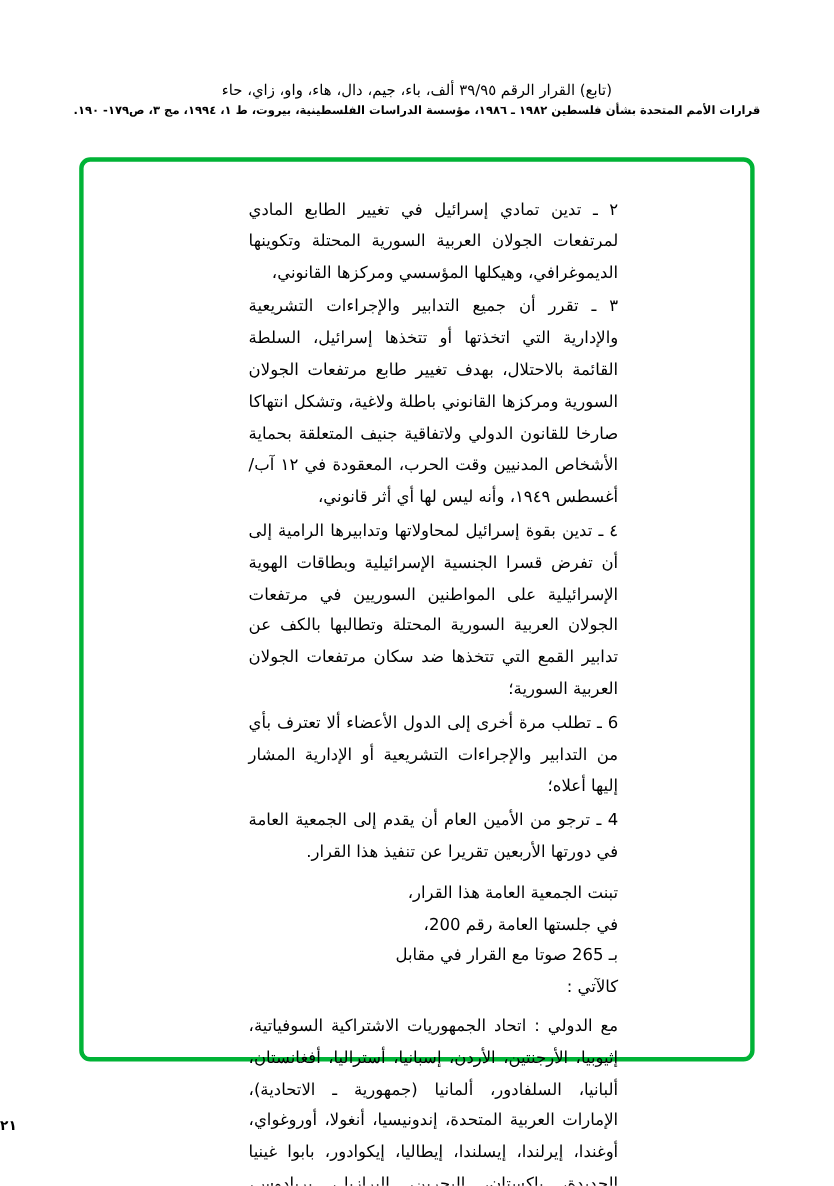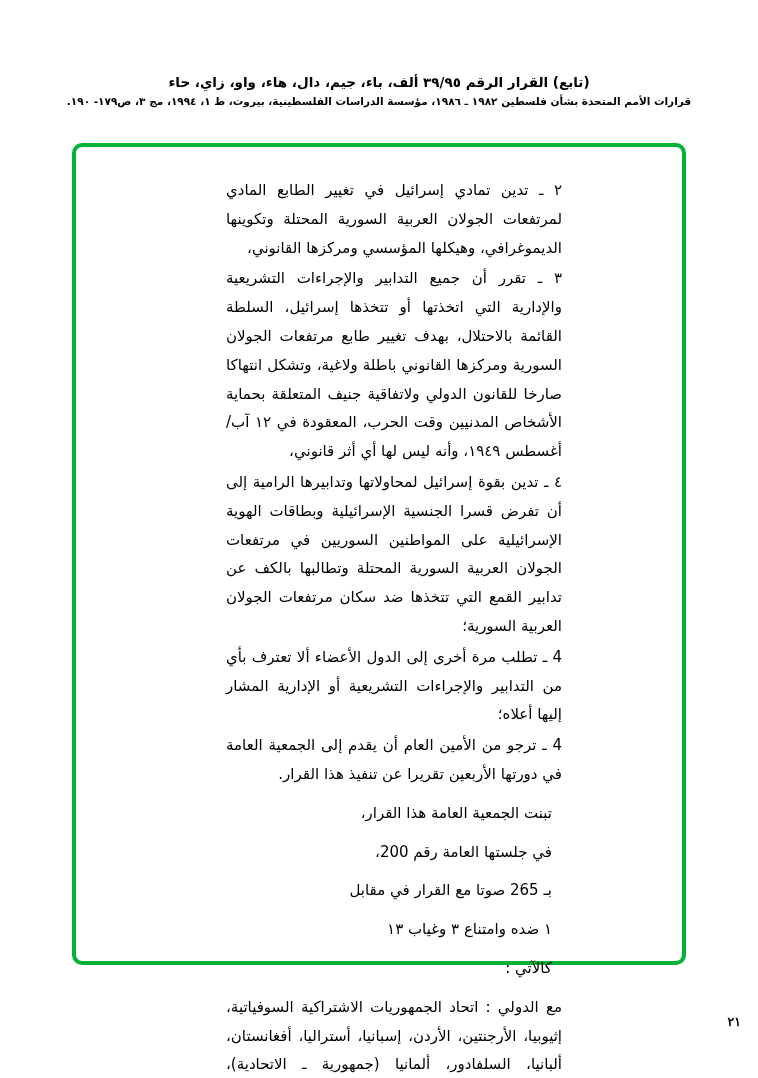--- a/index.html
+++ b/index.html
@@ -19,21 +19,21 @@
     position: absolute;
     inset: 0;
     padding: 0;
   }
   .header {
     text-align: center;
     margin-top: 72px;
   }
   .header-title {
     font-size: 13.5px;
-    font-weight: bold;
+    font-weight: normal;
     line-height: 1.5;
     letter-spacing: 0;
   }
   .header-sub {
     font-size: 10.5px;
     font-weight: bold;
     margin-top: 2px;
     line-height: 1.5;
   }
   .frame {
@@ -60,68 +60,66 @@
     margin: 0 0 2px 0;
     text-indent: 0;
   }
   .para.justify {
     text-align: justify;
   }
   .block-plain {
     margin-top: 8px;
   }
   .block-plain .line {
-    margin: 10px;
+    margin: 0;
     line-height: 1.92;
     text-align: left;
   }
   .center-line {
     text-align: center;
   }
   .countries {
     margin-top: 6px;
     text-align: justify;
     text-align-last: right;
   }
   .page-number {
     position: absolute;
     bottom: 48px;
     left: 0;
-    right: 17px;
-    text-align: right;
+    right: 4px;
+    text-align: left;
     font-size: 12.5px;
     font-weight: bold;
-    font-family: Liberation Serif, serif;
   }
 </style>
 </head>
 <body>
 
 <div class="page">
 
   <div class="header">
     <div class="header-title">(تابع) القرار الرقم ٣٩/٩٥ ألف، باء، جيم، دال، هاء، واو، زاي، حاء</div>
     <div class="header-sub">قرارات الأمم المتحدة بشأن فلسطين ١٩٨٢ ـ ١٩٨٦، مؤسسة الدراسات الفلسطينية، بيروت، ط ١، ١٩٩٤، مج ٣، ص١٧٩- ١٩٠.</div>
   </div>
 
   <div class="frame"></div>
 
   <div class="content">
 
     <p class="para justify">٢ ـ تدين تمادي إسرائيل في تغيير الطابع المادي لمرتفعات الجولان العربية السورية المحتلة وتكوينها الديموغرافي، وهيكلها المؤسسي ومركزها القانوني،</p>
     <p class="para justify">٣ ـ تقرر أن جميع التدابير والإجراءات التشريعية والإدارية التي اتخذتها أو تتخذها إسرائيل، السلطة القائمة بالاحتلال، بهدف تغيير طابع مرتفعات الجولان السورية ومركزها القانوني باطلة ولاغية، وتشكل انتهاكا صارخا للقانون الدولي ولاتفاقية جنيف المتعلقة بحماية الأشخاص المدنيين وقت الحرب، المعقودة في ١٢ آب/ أغسطس ١٩٤٩، وأنه ليس لها أي أثر قانوني،</p>
     <p class="para justify">٤ ـ تدين بقوة إسرائيل لمحاولاتها وتدابيرها الرامية إلى أن تفرض قسرا الجنسية الإسرائيلية وبطاقات الهوية الإسرائيلية على المواطنين السوريين في مرتفعات الجولان العربية السورية المحتلة وتطالبها بالكف عن تدابير القمع التي تتخذها ضد سكان مرتفعات الجولان العربية السورية؛</p>
-    <p class="para justify">4 ـ تطلب مرة أخرى إلى الدول الأعضاء ألا تعترف بأي من التدابير والإجراءات التشريعية أو الإدارية المشار إليها أعلاه؛</p>
+    <p class="para justify">6 ـ تطلب مرة أخرى إلى الدول الأعضاء ألا تعترف بأي من التدابير والإجراءات التشريعية أو الإدارية المشار إليها أعلاه؛</p>
     <p class="para justify">4 ـ ترجو من الأمين العام أن يقدم إلى الجمعية العامة في دورتها الأربعين تقريرا عن تنفيذ هذا القرار.</p>
 
     <div class="block-plain">
       <p class="line">تبنت الجمعية العامة هذا القرار،</p>
       <p class="line">في جلستها العامة رقم 200،</p>
       <p class="line">بـ 265 صوتا مع القرار في مقابل</p>
-      <p class="line">١ ضده وامتناع ٣ وغياب ١٣</p>
       <p class="line center-line">كالآتي :</p>
     </div>
 
     <div class="countries">
       <span>مع الدولي  :</span>
       <span>اتحاد الجمهوريات الاشتراكية السوفياتية، إثيوبيا، الأرجنتين، الأردن، إسبانيا، أستراليا، أفغانستان، ألبانيا، السلفادور، ألمانيا (جمهورية ـ الاتحادية)، الإمارات العربية المتحدة، إندونيسيا، أنغولا، أوروغواي، أوغندا، إيرلندا، إيسلندا، إيطاليا، إيكوادور، بابوا غينيا الجديدة، باكستان، البحرين، البرازيل، بربادوس، البرتغال، بروناي دار السلام، بلجيكا، بلغاريا، بليز، بنغلادش، بنما، بنين،</span>
     </div>
 
   </div>
 

